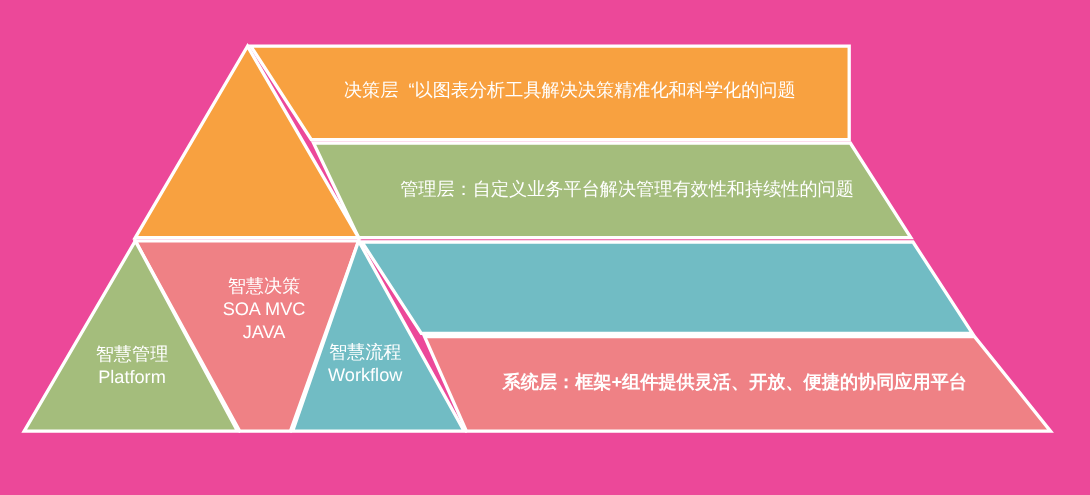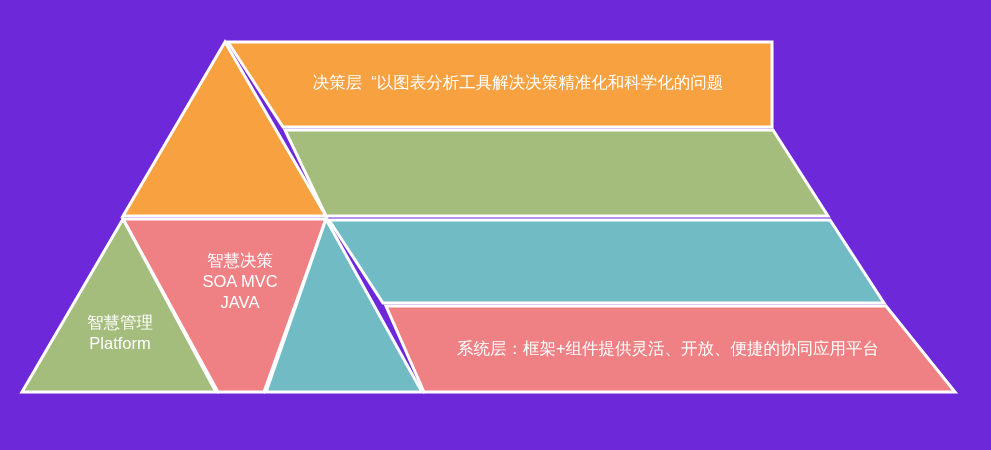--- a/index.html
+++ b/index.html
@@ -54,21 +54,21 @@
   .lbl-system    { left: 408px; top: 338px; width: 520px; }
 
   .lbl-bi        { left: 140px; top: 133px; width: 180px; }
   .lbl-arch      { left: 155px; top: 250px; width: 170px; }
   .lbl-workflow  { left: 256px; top: 310px; width: 152px; }
   .lbl-platform  { left: 45px;  top: 312px; width: 150px; }
 </style>
 </head>
 <body>
 
-<div id="diagram-root" style="background: #6d28d9;">
+<div id="diagram-root" style="background: #ec4899;">
 
   <svg id="pyramid-svg" viewBox="0 0 991 450">
 
     <polygon class="shape" points="228,42 772,42 772,127 283,127" fill="#f8a140" style="stroke: rgb(255, 255, 255);"></polygon>
 
     <polygon class="shape" points="285,130 773,130 828,216 326,216" fill="#a4bd7c" style="stroke: rgb(255, 255, 255);"></polygon>
 
     <polygon class="shape" points="329,220 830,220 884,303 383,303" fill="#71bcc4" style="stroke: rgb(255, 255, 255);"></polygon>
 
     <polygon class="shape" points="386,306 886,306 955,392 424,392" fill="#ef8185" style="stroke: rgb(255, 255, 255);"></polygon>
@@ -77,26 +77,29 @@
 
     <polygon class="shape" points="123,219 326,219 264,392 218,392" fill="#ef8185" style="stroke: rgb(255, 255, 255);"></polygon>
 
     <polygon class="shape" points="326,219 422,392 266,392" fill="#71bcc4" style="stroke: rgb(255, 255, 255);"></polygon>
 
     <polygon class="shape" points="123,219 216,392 22,392" fill="#a4bd7c" style="stroke: rgb(255, 255, 255);"></polygon>
   </svg>
 
   <div class="band-label lbl-decision" style="color: rgb(255, 255, 255);">决策层  “以图表分析工具解决决策精准化和科学化的问题</div>
 
+  <div class="band-label lbl-manage" style="color: rgb(255, 255, 255);">管理层：自定义业务平台解决管理有效性和持续性的问题</div>
 
 
-  <div class="band-label lbl-system" style="color: rgb(255, 255, 255);">系统层：框架+组件提供灵活、开放、便捷的协同应用平台</div>
+  <div class="band-label lbl-system" style="color: rgb(255, 255, 255); font-weight: bold;">系统层：框架+组件提供灵活、开放、便捷的协同应用平台</div>
 
 
   <div class="pillar-label lbl-arch" style="color: rgb(255, 255, 255);">智慧决策
 SOA MVC
 JAVA</div>
 
+  <div class="pillar-label lbl-workflow" style="color: rgb(255, 255, 255);">智慧流程
+Workflow</div>
 
   <div class="pillar-label lbl-platform" style="color: rgb(255, 255, 255);">智慧管理
 Platform</div>
 
 </div>
 
 </body></html>

